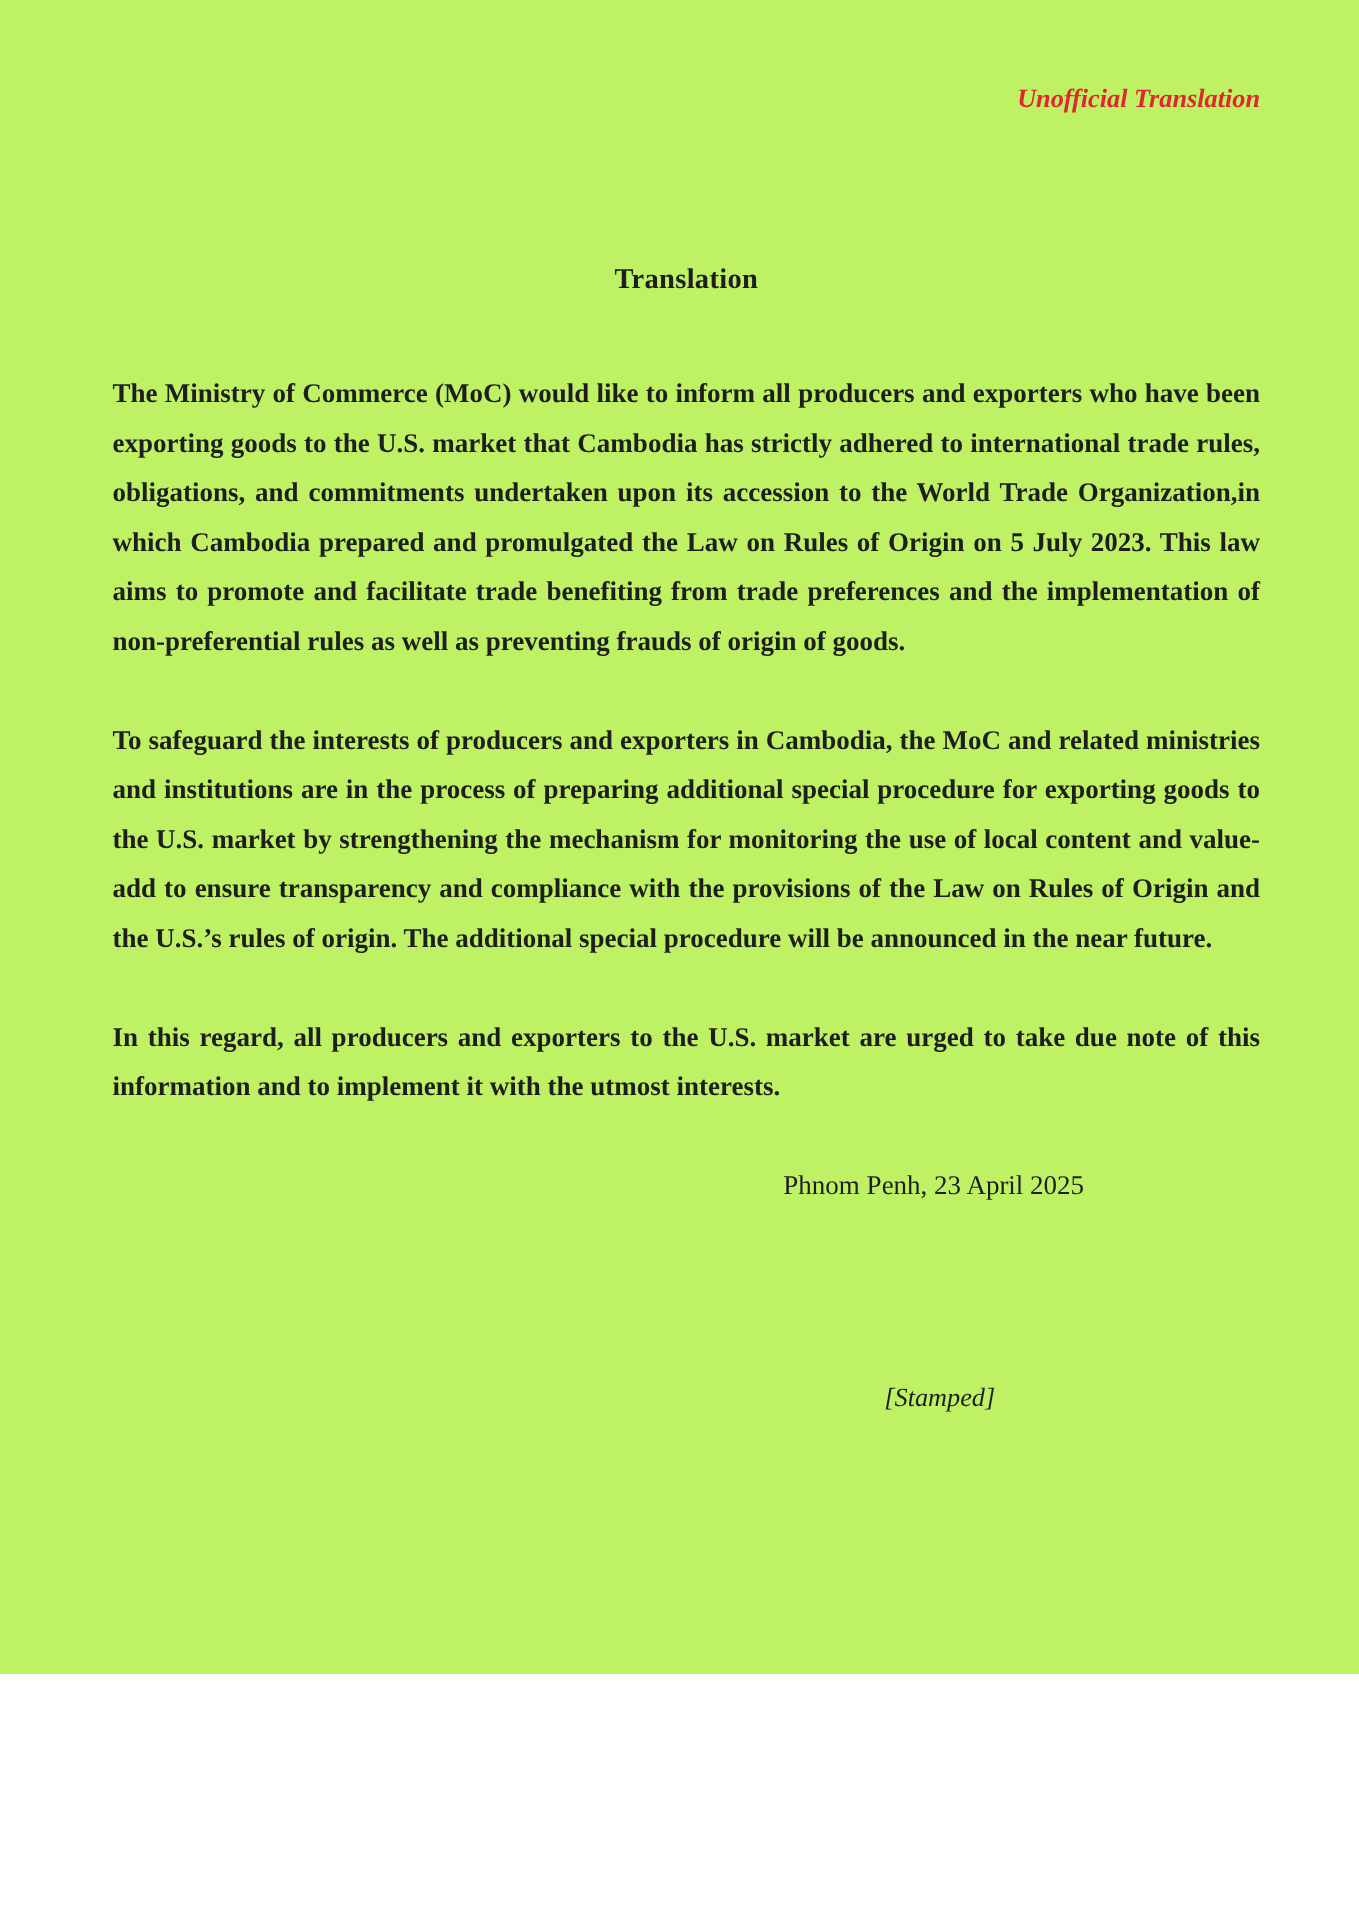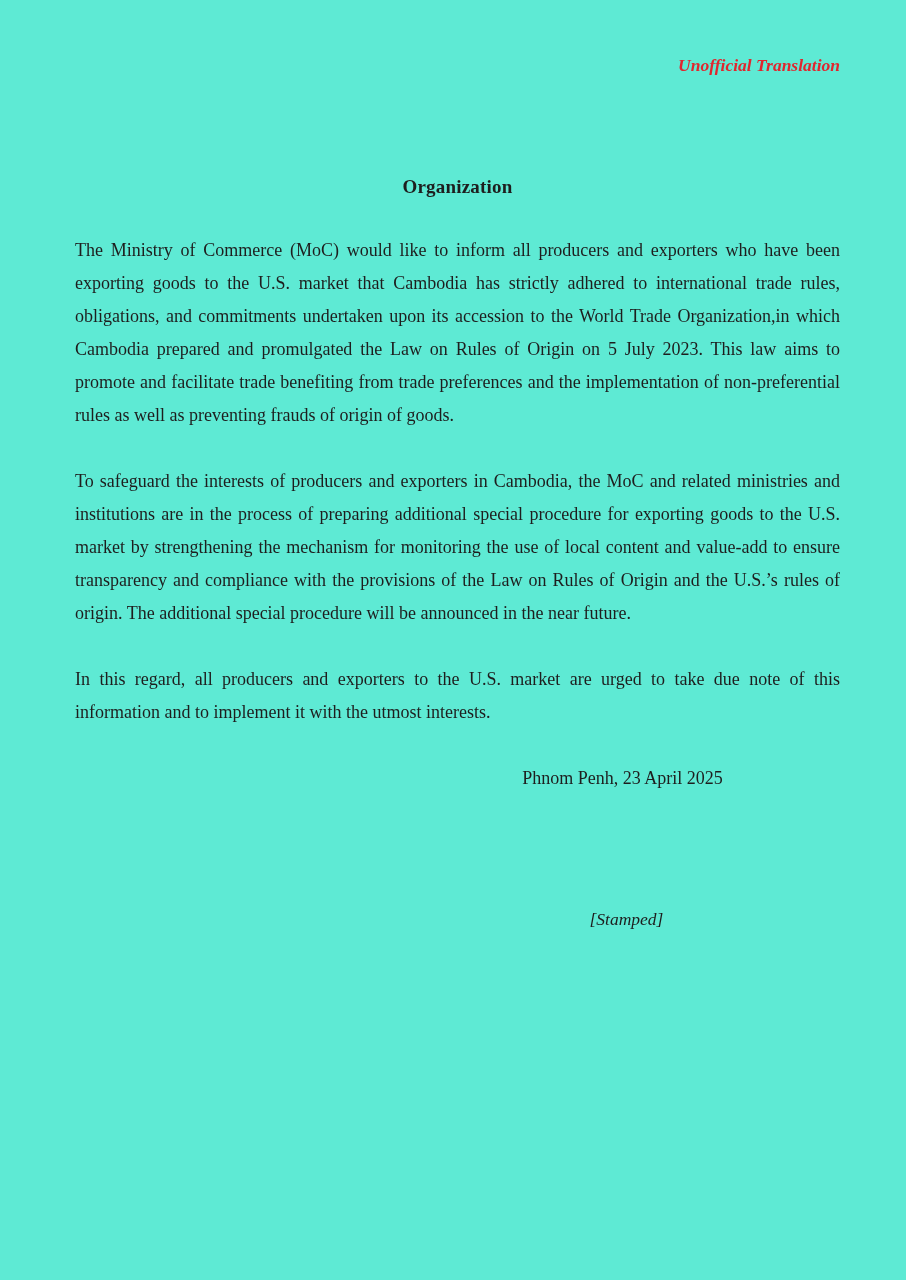--- a/index.html
+++ b/index.html
@@ -3,23 +3,23 @@
 <meta charset="utf-8">
 <style>
   html, body {
     margin: 0;
     padding: 0;
     background: #ffffff;
   }
   .page {
     position: relative;
     width: 906px;
-    height: 1280px;
+    height: 1116px;
     margin: 0 auto;
-    background: #5eead4;
+    background: #bef264;
     font-family: "Liberation Serif", "DejaVu Serif", serif;
     color: #1e1e1e;
     overflow: hidden;
   }
   .watermark {
     position: absolute;
     top: 53px;
     right: 66px;
     font-size: 17.5px;
     font-style: italic;
@@ -40,22 +40,23 @@
   }
   .body-text {
     position: absolute;
     top: 234px;
     left: 75px;
     right: 66px;
     font-size: 18px;
     line-height: 33px;
   }
   .body-text p {
-    margin: 0 0 33px 0;
+    margin: 12px 0 33px 0;
     text-align: justify;
+    font-weight: bold;
   }
   .dateline {
     position: relative;
     left: 165px;
     text-align: center;
     line-height: 33px;
     font-size: 18px;
   }
   .stamp-note {
     position: relative;
@@ -67,21 +68,21 @@
     font-style: italic;
   }
 </style>
 </head>
 <body>
 
 <div class="page">
 
   <div class="watermark">Unofficial Translation</div>
 
-  <div class="doc-title">Organization</div>
+  <div class="doc-title">Translation</div>
 
   <div class="body-text">
     <p>The Ministry of Commerce (MoC) would like to inform all producers and exporters who have been exporting goods to the U.S. market that Cambodia has strictly adhered to international trade rules, obligations, and commitments undertaken upon its accession to the World Trade Organization,in which Cambodia prepared and promulgated the Law on Rules of Origin on 5 July 2023. This law aims to promote and facilitate trade benefiting from trade preferences and the implementation of non-preferential rules as well as preventing frauds of origin of goods.</p>
     <p>To safeguard the interests of producers and exporters in Cambodia, the MoC and related ministries and institutions are in the process of preparing additional special procedure for exporting goods to the U.S. market by strengthening the mechanism for monitoring the use of local content and value-add to ensure transparency and compliance with the provisions of the Law on Rules of Origin and the U.S.’s rules of origin. The additional special procedure will be announced in the near future.</p>
     <p>In this regard, all producers and exporters to the U.S. market are urged to take due note of this information and to implement it with the utmost interests.</p>
 
     <div class="dateline">Phnom Penh, 23 April 2025</div>
 
     <div class="stamp-note">[Stamped]</div>
   </div>

